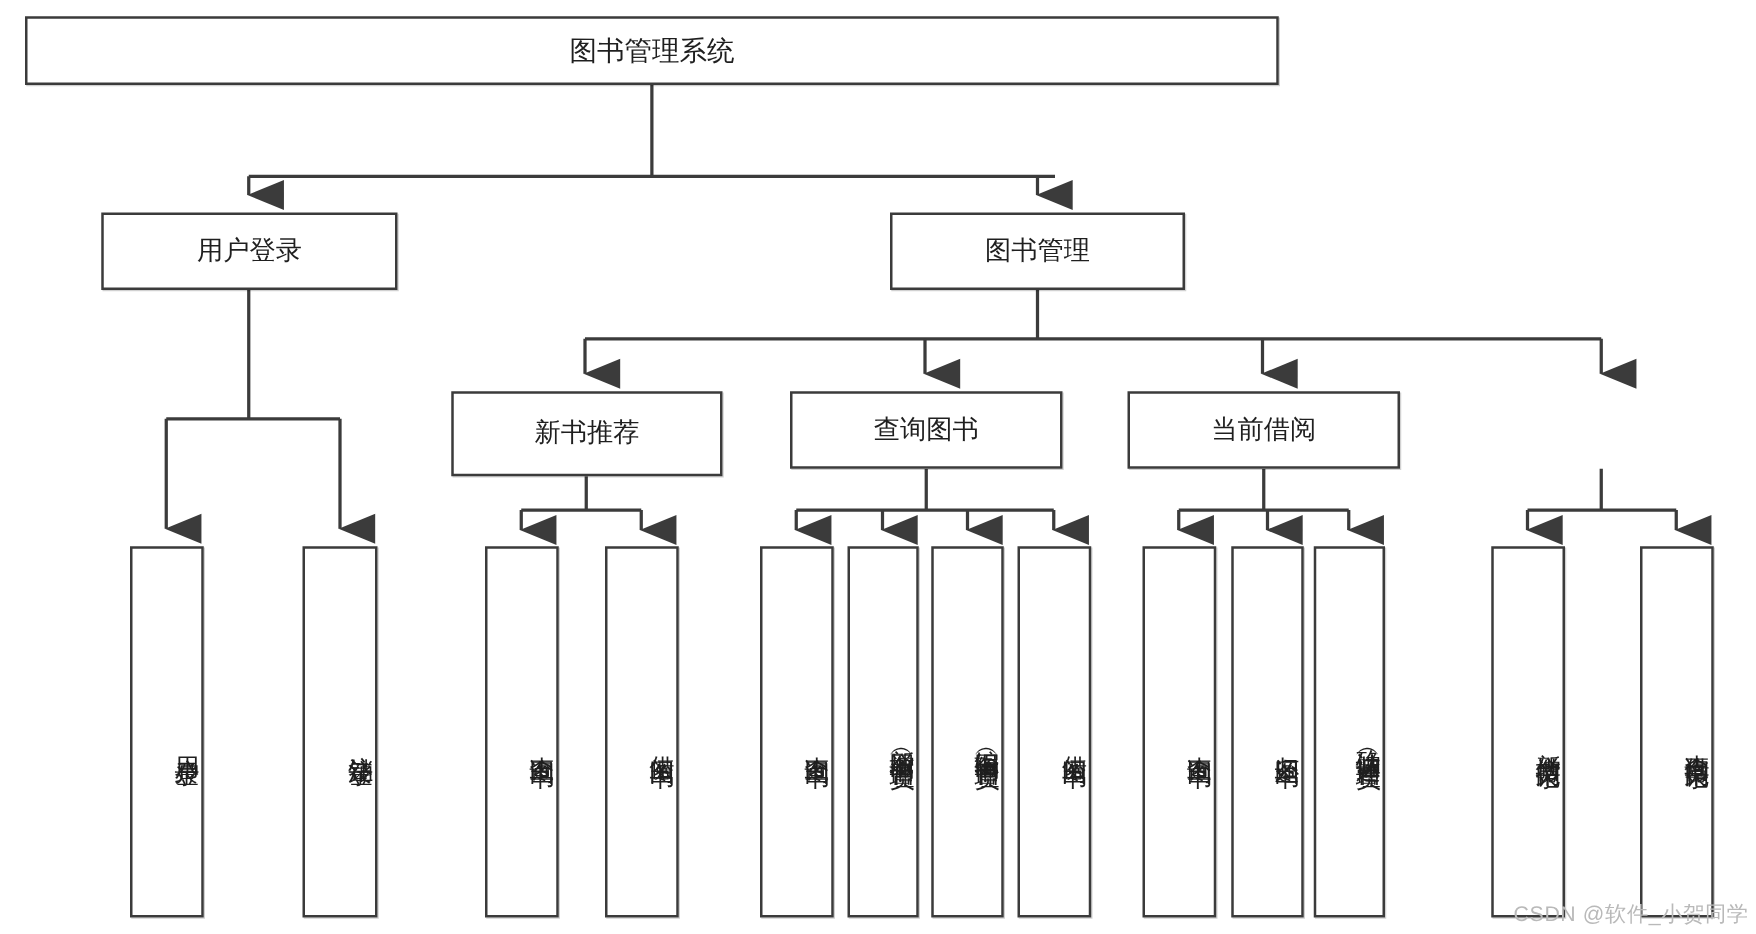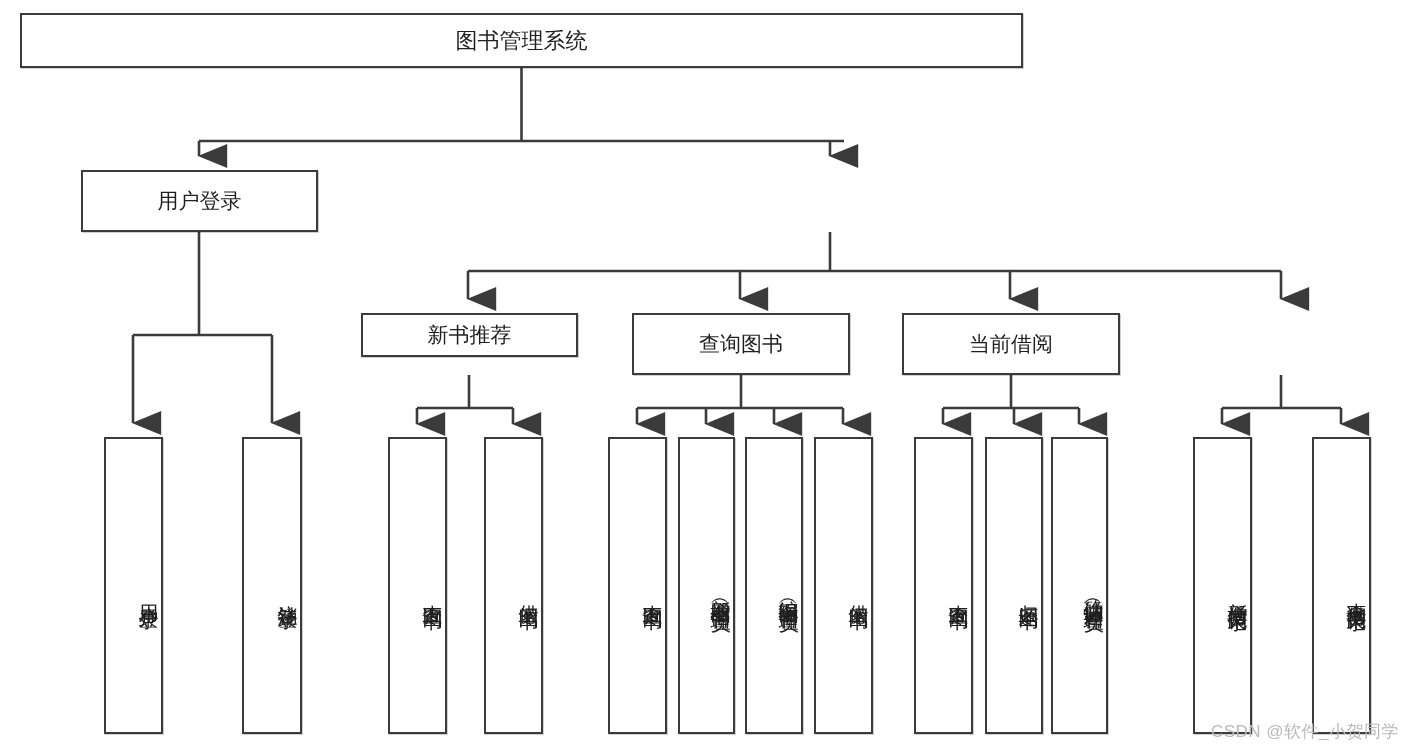--- a/index.html
+++ b/index.html
@@ -125,22 +125,25 @@
     </g>
   </svg>
 
   <div class="node horizontal" style="left:20px; top:13px; width:1003px; height:55px; font-size:22px;">
     <span>图书管理系统</span>
   </div>
 
   <div class="node horizontal" style="left:81px; top:170px; width:237px; height:62px;">
     <span>用户登录</span>
   </div>
+  <div class="node horizontal" style="left:712px; top:170px; width:236px; height:62px;">
+    <span>图书管理</span>
+  </div>
 
-  <div class="node horizontal" style="left:361px; top:313px; width:217px; height:44px;">
+  <div class="node horizontal" style="left:361px; top:313px; width:217px; height:68px;">
     <span>新书推荐</span>
   </div>
   <div class="node horizontal" style="left:632px; top:313px; width:218px; height:62px;">
     <span>查询图书</span>
   </div>
   <div class="node horizontal" style="left:902px; top:313px; width:218px; height:62px;">
     <span>当前借阅</span>
   </div>
 
   <div class="node vertical" style="left:104px; top:437px; width:59px; height:297px;">

